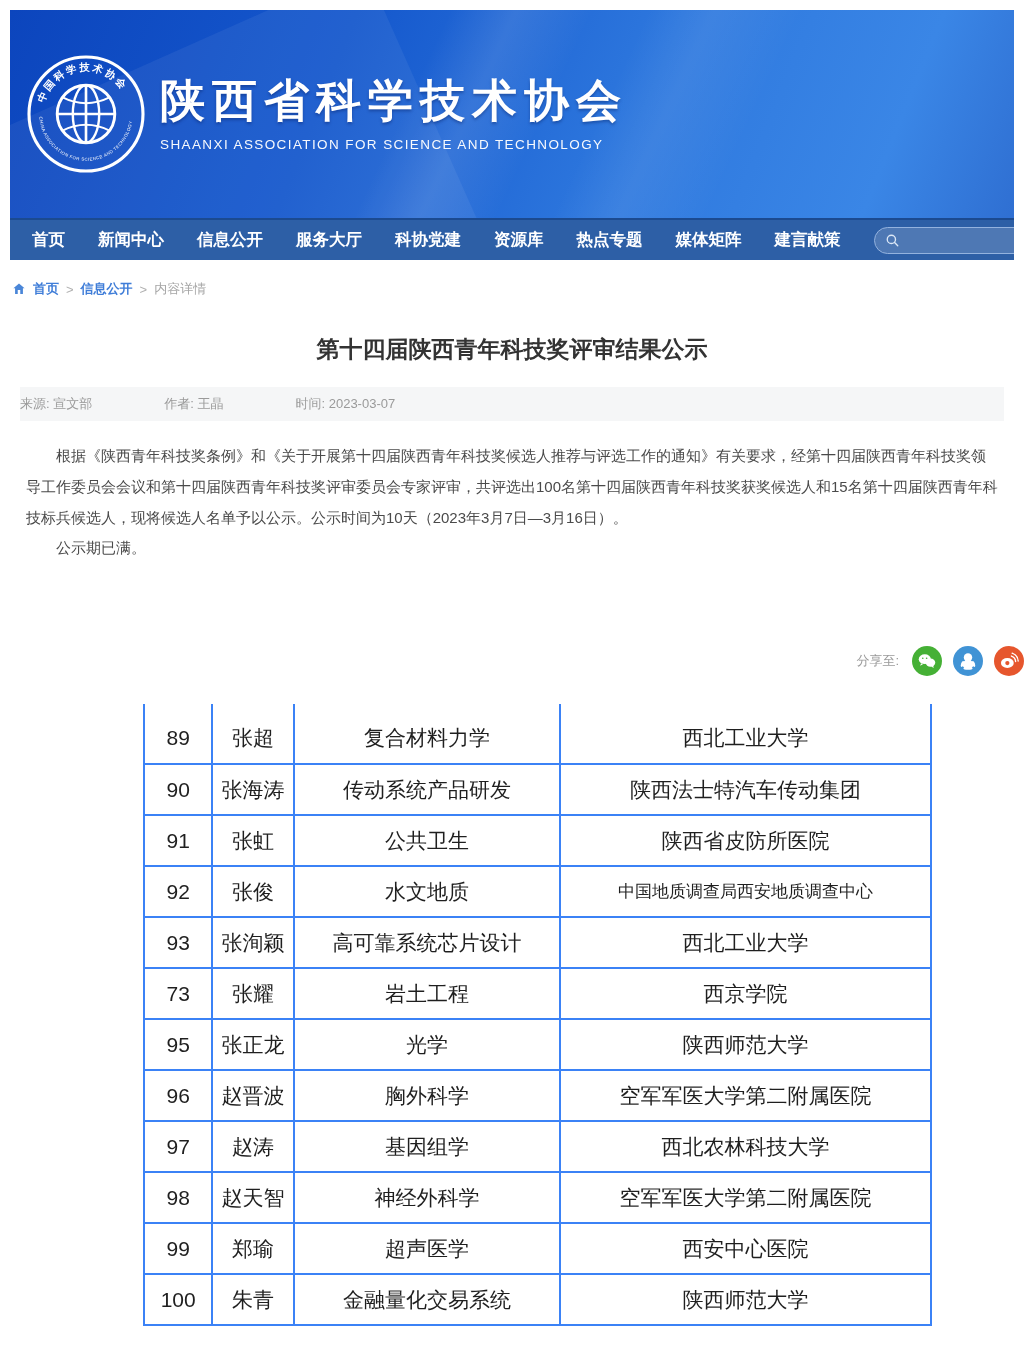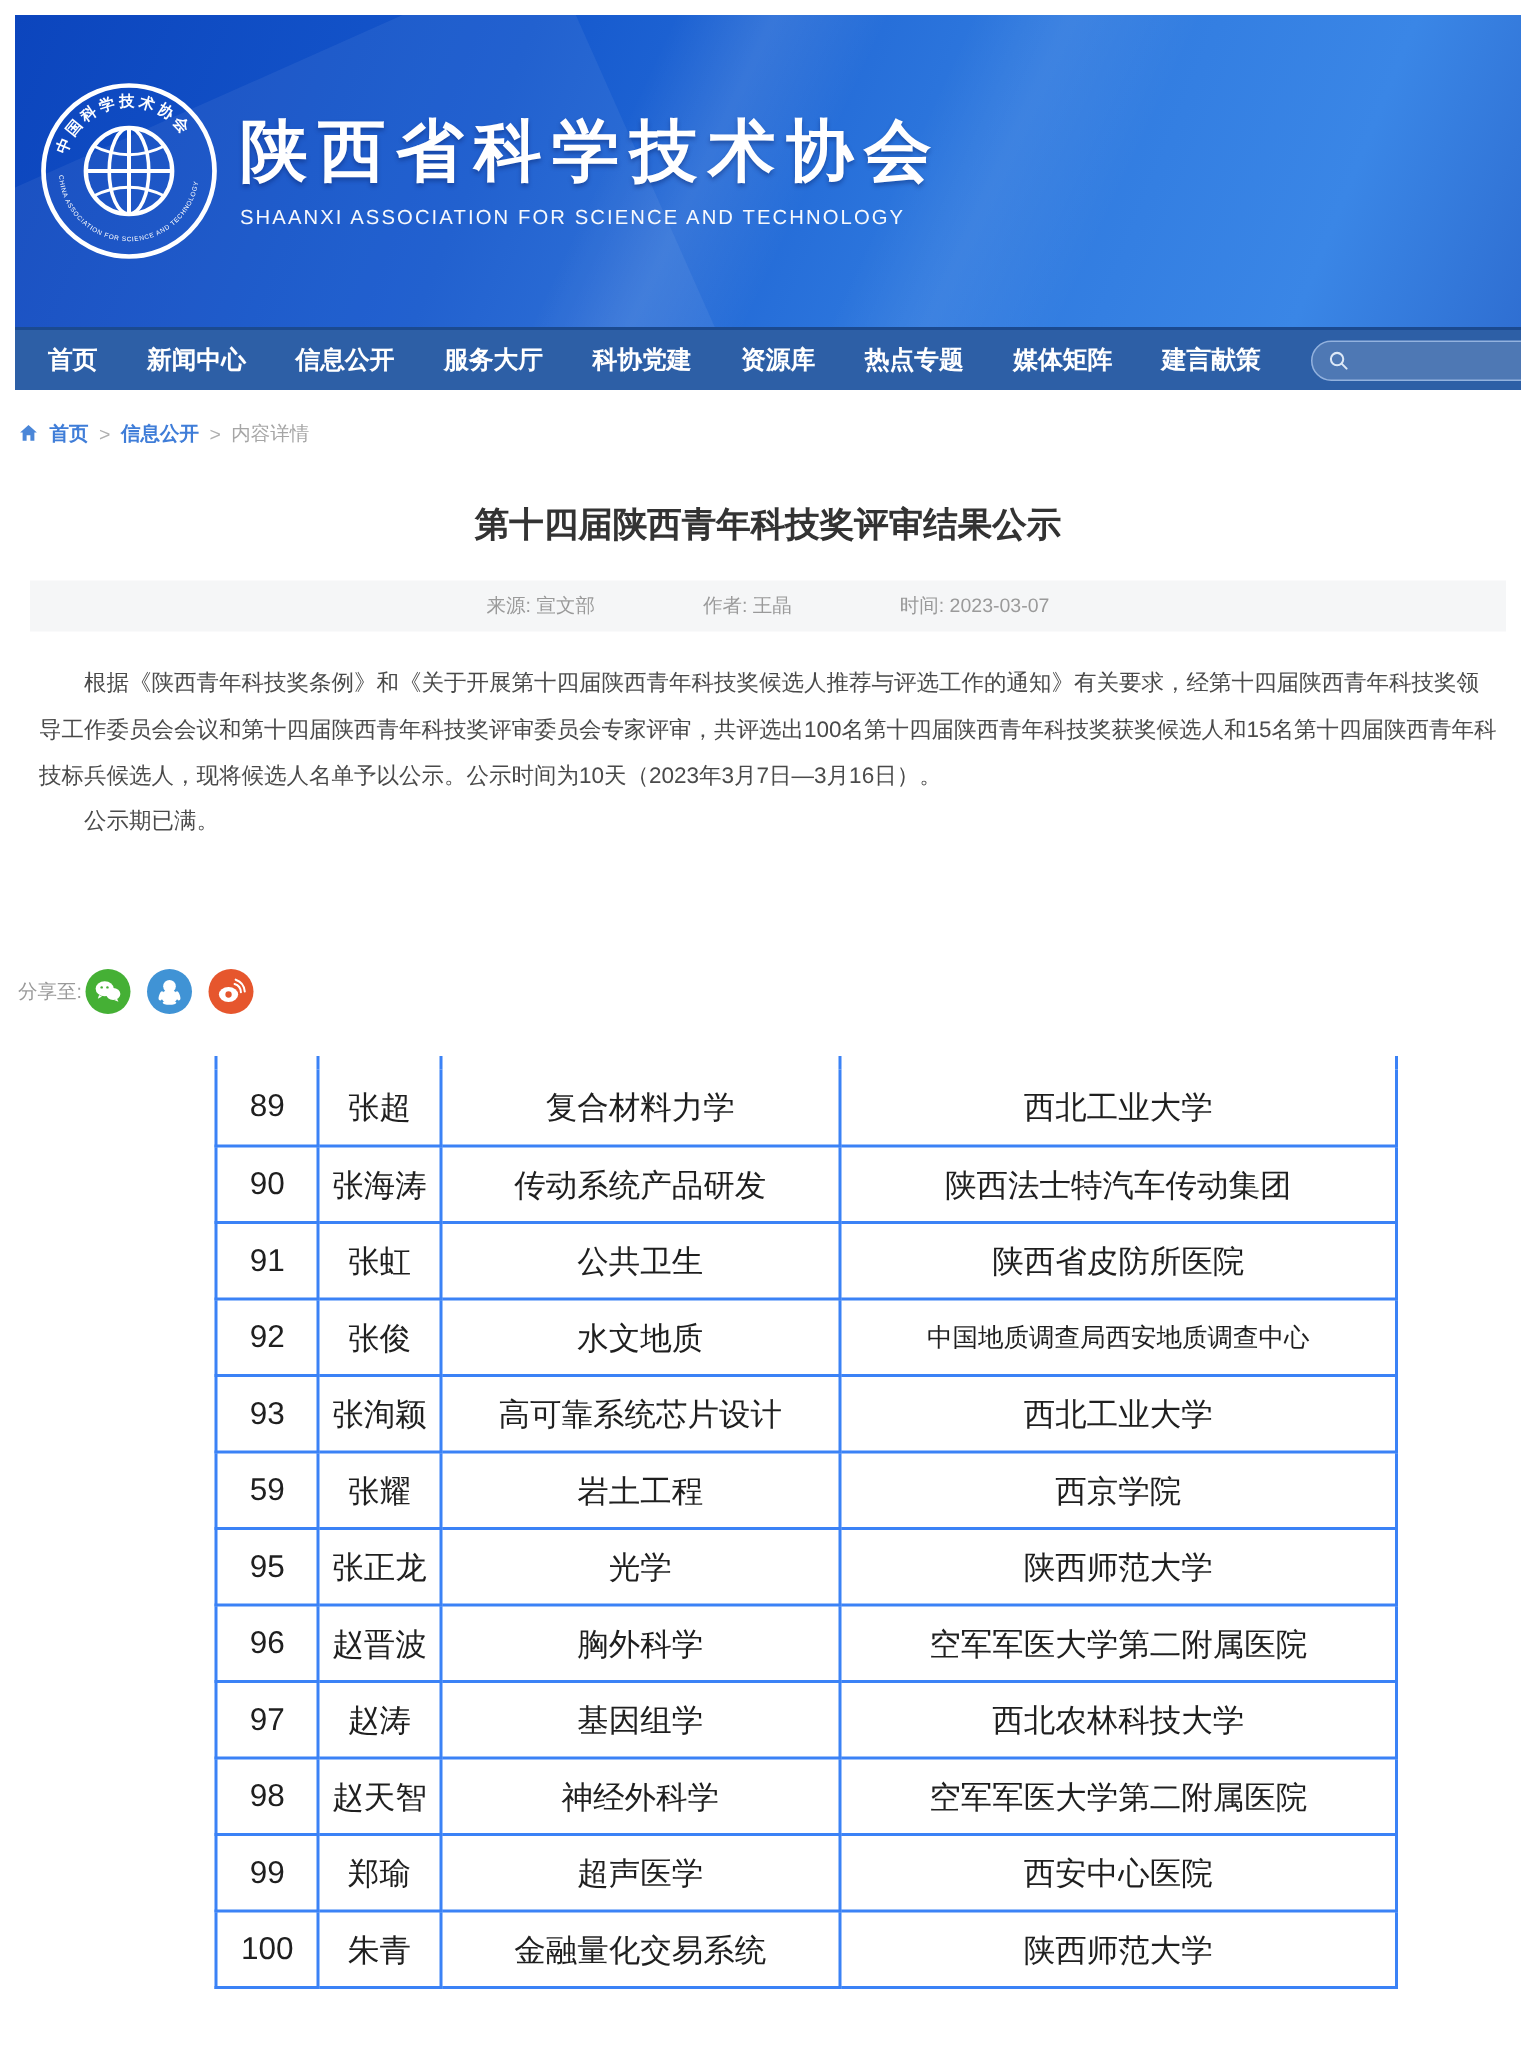--- a/index.html
+++ b/index.html
@@ -57,28 +57,28 @@
   .breadcrumb { padding: 20px 0 0 12px; display: flex; align-items: center; gap: 7px; font-size: 13px; }
   .breadcrumb svg { width: 14px; height: 14px; }
   .bc-item { color: #3f7dd8; text-decoration: none; font-weight: bold; cursor: pointer; }
   .bc-item.current { color: #a6a6a6; font-weight: normal; cursor: default; }
   .bc-sep { color: #b0b0b0; }
 
   
   .article-title { text-align: center; font-size: 23px; font-weight: bold; color: #333; margin: 36px 20px 0 20px; font-family: Liberation Serif, serif; }
   .meta {
     margin: 22px 20px 0 20px; height: 34px; background: #f5f6f7;
-    display: flex; justify-content: center; align-items: center; gap: 72px;
+    display: flex; align-items: center; gap: 72px;
     font-size: 13px; color: #9a9a9a;
   }
   .article-body { margin: 20px 26px 0 26px; font-size: 15px; color: #4a4a4a; line-height: 2.05; }
   .article-body p { margin: 0; text-indent: 2em; }
 
   
-  .share { display: flex; align-items: center; margin: 82px 0 0 12px; }
+  .share { display: flex; align-items: center; gap: 11px; margin: 82px 0 0 12px; justify-content: flex-end; }
   .share-label { font-size: 13px; color: #9a9a9a; margin-right: 2px; }
   .share-icon {
     width: 30px; height: 30px; border-radius: 50%;
     display: flex; align-items: center; justify-content: center; cursor: pointer;
   }
   .share-icon svg { width: 22px; height: 22px; }
 
   
   .award-table { border-collapse: collapse; margin: 28px 0 40px 143px; table-layout: fixed; width: 789px; }
   .award-table td {
@@ -246,21 +246,21 @@
           <td class="c-field">水文地质</td>
           <td class="c-inst long">中国地质调查局西安地质调查中心</td>
         </tr>
         <tr>
           <td class="c-num">93</td>
           <td class="c-name">张洵颖</td>
           <td class="c-field">高可靠系统芯片设计</td>
           <td class="c-inst">西北工业大学</td>
         </tr>
         <tr>
-          <td class="c-num">59</td>
+          <td class="c-num">73</td>
           <td class="c-name">张耀</td>
           <td class="c-field">岩土工程</td>
           <td class="c-inst">西京学院</td>
         </tr>
         <tr>
           <td class="c-num">95</td>
           <td class="c-name">张正龙</td>
           <td class="c-field">光学</td>
           <td class="c-inst">陕西师范大学</td>
         </tr>

